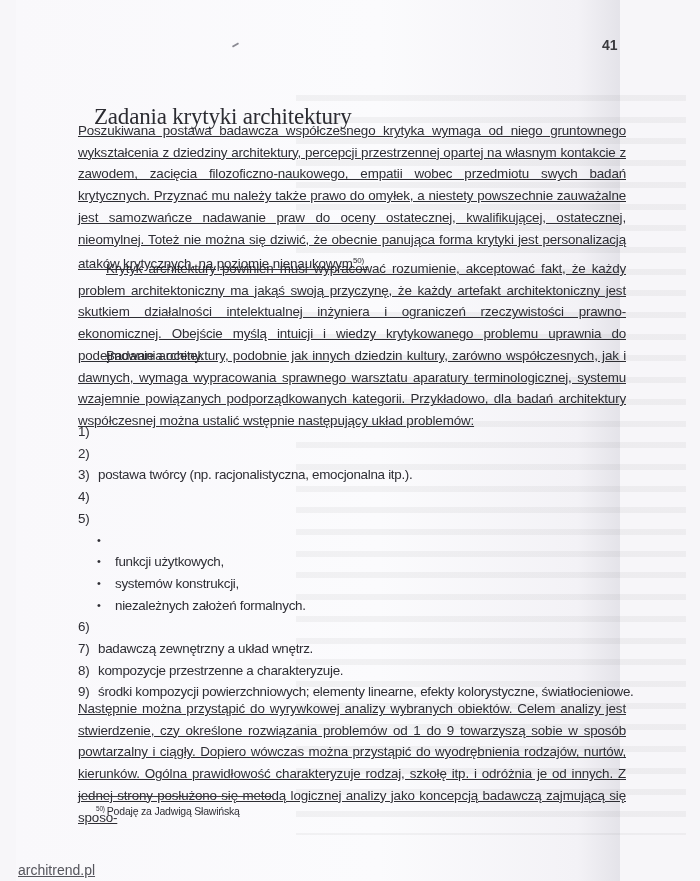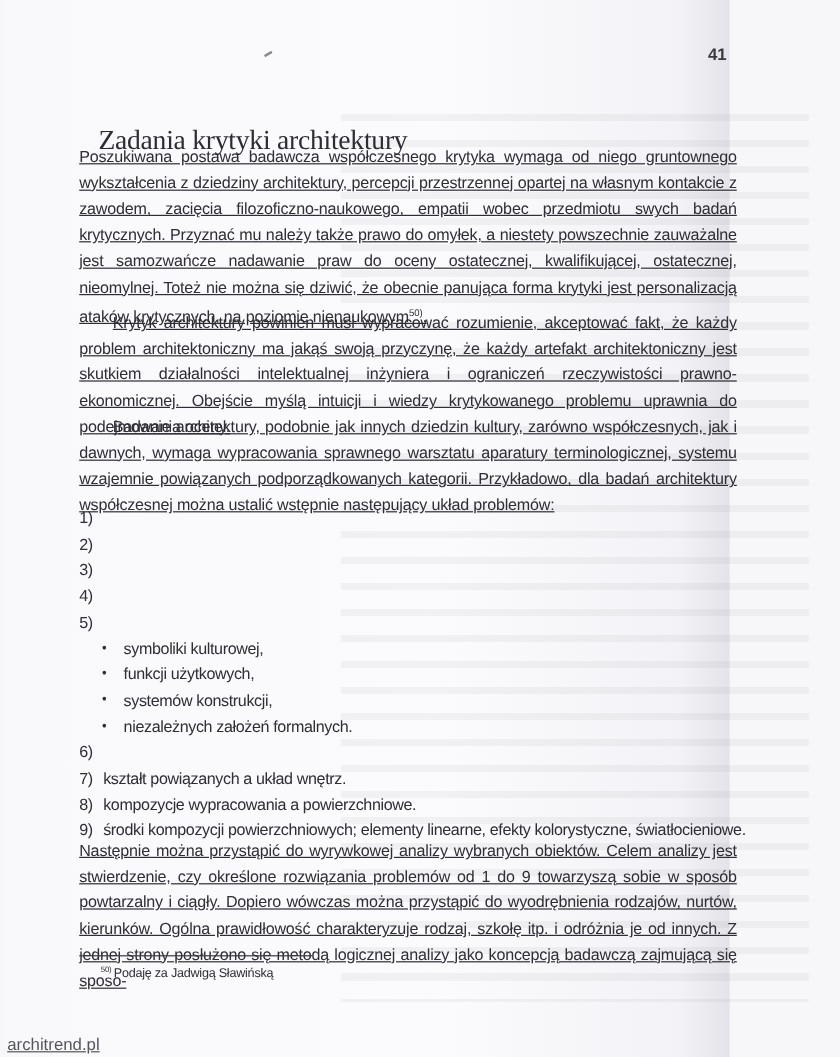--- a/index.html
+++ b/index.html
@@ -4,21 +4,21 @@
 <style>
   html, body { margin: 0; padding: 0; }
   body {
     width: 700px; height: 881px; overflow: hidden;
     background: #f7f6f9;
     position: relative;
     font-family: "Liberation Sans", sans-serif;
     color: #2a2a2e;
   }
   .page {
-    position: absolute; left: 4px; top: 0; width: 568px; height: 881px;
+    position: absolute; left: 16px; top: 0; width: 568px; height: 881px;
     background: linear-gradient(90deg, #f9f8fb 0%, #fbfbfd 60%, #f3f2f6 93%, #e4e3e9 100%);
     padding-left: 36px;
   }
   .bleed {
     position: absolute; left: 280px; top: 95px; width: 390px; height: 740px;
     opacity: 0.06;
     background: repeating-linear-gradient(180deg, #555 0px, #555 6px, transparent 6px, transparent 21.7px);
   }
   .page-number {
     position: absolute; left: 586px; top: 37px;
@@ -94,53 +94,53 @@
 
   <div class="list" style="top:421px;">
     <div class="li">
         <span class="num">1)</span>
       </div>
     <div class="li">
         <span class="num">2)</span>
       </div>
     <div class="li">
         <span class="num">3)</span>
+        <span>postawa twórcy (np. racjonalistyczna, emocjonalna itp.).</span>
       </div>
     <div class="li">
         <span class="num">4)</span>
       </div>
     <div class="li">
         <span class="num">5)</span>
       </div>
     <div class="sub">
         <span class="bullet">•</span>
-        <span>symboliki kulturowej,</span>
       </div>
     <div class="sub">
         <span class="bullet">•</span>
         <span>funkcji użytkowych,</span>
       </div>
     <div class="sub">
         <span class="bullet">•</span>
         <span>systemów konstrukcji,</span>
       </div>
     <div class="sub">
         <span class="bullet">•</span>
         <span>niezależnych założeń formalnych.</span>
       </div>
     <div class="li">
         <span class="num">6)</span>
       </div>
     <div class="li">
         <span class="num">7)</span>
-        <span>kształt powiązanych a układ wnętrz.</span>
+        <span>badawczą zewnętrzny a układ wnętrz.</span>
       </div>
     <div class="li">
         <span class="num">8)</span>
-        <span>kompozycje wypracowania a powierzchniowe.</span>
+        <span>kompozycje przestrzenne a charakteryzuje.</span>
       </div>
     <div class="li">
         <span class="num">9)</span>
         <span>środki kompozycji powierzchniowych; elementy linearne, efekty kolorystyczne, światłocieniowe.</span>
       </div>
   </div>
 
   <div class="body p4">
     <p>Następnie można przystąpić do wyrywkowej analizy wybranych obiektów. Celem analizy jest stwierdzenie, czy określone rozwiązania problemów od 1 do 9 towarzyszą sobie w sposób powtarzalny i ciągły. Dopiero wówczas można przystąpić do wyodrębnienia rodzajów, nurtów, kierunków. Ogólna prawidłowość charakteryzuje rodzaj, szkołę itp. i odróżnia je od innych. Z jednej strony posłużono się metodą logicznej analizy jako koncepcją badawczą zajmującą się sposo-</p>
   </div>

